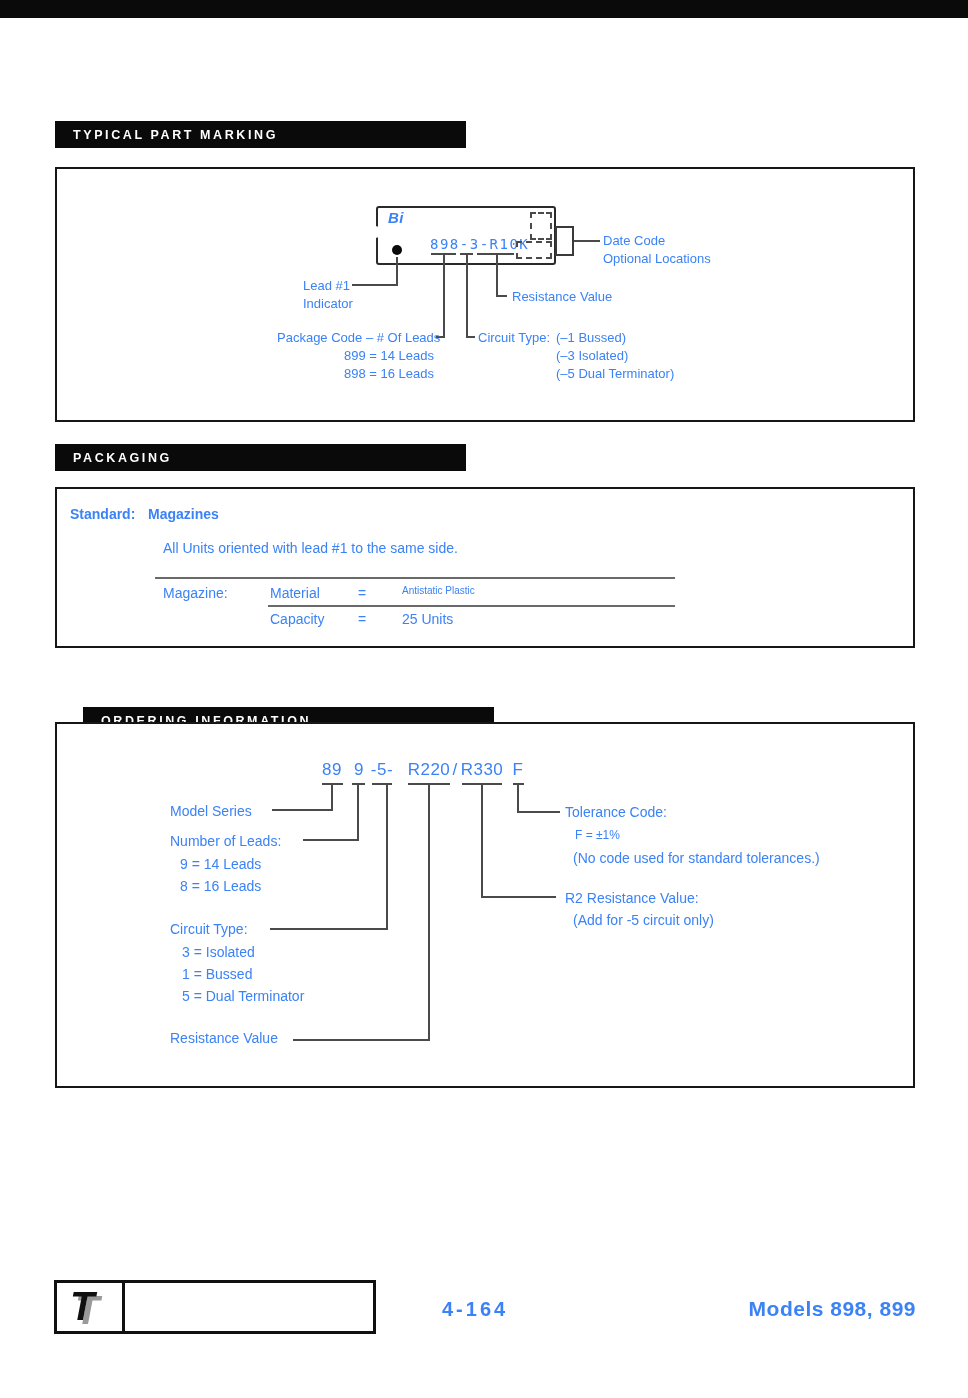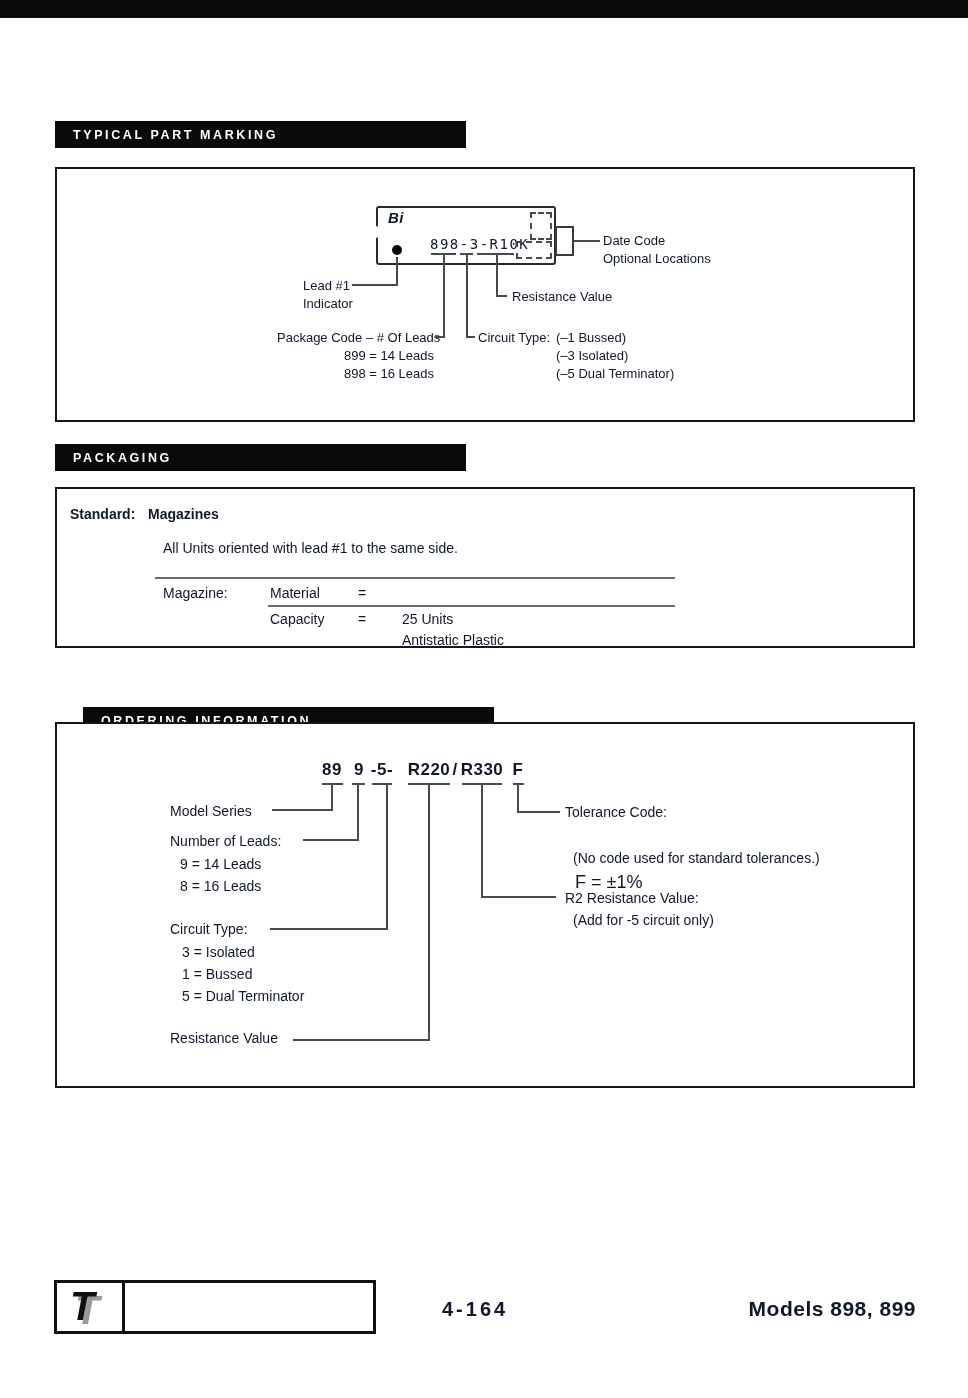--- a/index.html
+++ b/index.html
@@ -1,27 +1,27 @@
 <!DOCTYPE html>
 <html><head>
 <meta charset="utf-8">
 <style>
   html,body{margin:0;padding:0;background:#ffffff;}
   .page{position:relative;width:968px;height:1398px;background:#ffffff;overflow:hidden;
         font-family:"Liberation Sans",sans-serif;color:#1a1a1a;}
   .abs{position:absolute;box-sizing:border-box;}
-  .t{position:absolute;white-space:nowrap;font-size:13px;color:#0f172a;box-sizing:border-box;}
+  .t{position:absolute;white-space:nowrap;font-size:13px;color:#3b82f6;box-sizing:border-box;}
   .b{font-weight:bold;}
   .ln{position:absolute;background:#4a4a4a;}
   .bar{position:absolute;left:55px;width:411px;height:27px;background:#0a0a0a;color:#ffffff;
        font-weight:bold;font-size:12.5px;letter-spacing:2.6px;line-height:28px;
        padding-left:18px;box-sizing:border-box;}
   .box{position:absolute;left:55px;width:860px;border:2px solid #161616;background:#ffffff;box-sizing:border-box;}
   .mono{font-family:"DejaVu Sans Mono",monospace;}
-  .code{font-size:17px;font-weight:bold;text-align:center;letter-spacing:0.5px;}
+  .code{font-size:17px;font-weight:normal;text-align:center;letter-spacing:0.5px;}
   .dash{position:absolute;border:2px dashed #4a4a4a;box-sizing:border-box;background:transparent;}
   .dot{position:absolute;background:#0a0a0a;border-radius:50%;}
   .logo-t{font-style:italic;font-weight:bold;font-size:40px;color:#101010;
           text-shadow:5px 4px 0 #9a9a9a;line-height:1;}
   .fineline{position:absolute;background:#6a6a6a;}
 </style>
 </head>
 <body>
 
 <div class="page">
@@ -77,21 +77,21 @@
 
   <div class="box" style="top:487px;height:161px;"></div>
   <div class="t b" style="left:70px;top:506px;font-size:14px;">Standard:</div>
   <div class="t" style="left:148px;top:506px;font-size:14px;font-weight:bold;">Magazines</div>
   <div class="t" style="left:163px;top:532px;font-size:14px;margin-top:8px;">All Units oriented with lead #1 to the same side.</div>
 
   <div class="fineline" style="left:155px;top:577px;width:520px;height:1.5px;"></div>
   <div class="t" style="left:163px;top:585px;font-size:14px;">Magazine:</div>
   <div class="t" style="left:270px;top:585px;font-size:14px;">Material</div>
   <div class="t" style="left:358px;top:585px;font-size:14px;">=</div>
-  <div class="t" style="left:402px;top:585px;font-size:14px;margin-top:47px;">Antistatic Plastic</div>
+  <div class="t" style="left:402px;top:585px;font-size:10px;">Antistatic Plastic</div>
   <div class="fineline" style="left:268px;top:605px;width:407px;height:1.5px;"></div>
   <div class="t" style="left:270px;top:611px;font-size:14px;">Capacity</div>
   <div class="t" style="left:358px;top:611px;font-size:14px;">=</div>
   <div class="t" style="left:402px;top:611px;font-size:14px;">25 Units</div>
 
   <div class="bar" style="top:707px;margin-left:28px;">ORDERING INFORMATION</div>
 
   <div class="box" style="top:722px;height:366px;"></div>
 
   <div class="t code" style="left:314px;top:760px;width:36px;">89</div>
@@ -131,21 +131,21 @@
   <div class="t" style="left:170px;top:1030px;font-size:14px;">Resistance Value</div>
 
   <div class="ln" style="left:481px;top:785px;width:2px;height:113px;"></div>
   <div class="ln" style="left:481px;top:896px;width:75px;height:2px;"></div>
   <div class="t" style="left:565px;top:890px;font-size:14px;">R2 Resistance Value:</div>
   <div class="t" style="left:573px;top:912px;font-size:14px;">(Add for -5 circuit only)</div>
 
   <div class="ln" style="left:517px;top:785px;width:2px;height:28px;"></div>
   <div class="ln" style="left:517px;top:811px;width:43px;height:2px;"></div>
   <div class="t" style="left:565px;top:804px;font-size:14px;">Tolerance Code:</div>
-  <div class="t" style="left:575px;top:828px;font-size:18px;margin-top:44px;">F  = ±1%</div>
+  <div class="t" style="left:575px;top:828px;font-size:12px;">F  = ±1%</div>
   <div class="t" style="left:573px;top:850px;font-size:14px;">(No code used for standard tolerances.)</div>
 
   <div class="abs" style="left:54px;top:1280px;width:322px;height:54px;border:3px solid #101010;background:#fff;"></div>
   <div class="abs" style="left:122px;top:1280px;width:3px;height:54px;background:#101010;"></div>
   <div class="t logo-t" style="left:70px;top:1286px;">T</div>
   <div class="t b" style="left:442px;top:1298px;font-size:20px;letter-spacing:3px;font-weight:900;">4-164</div>
   <div class="t b" style="right:52px;top:1297px;font-size:21px;letter-spacing:0.5px;font-weight:900;">Models 898, 899</div>
 
 </div>
 

